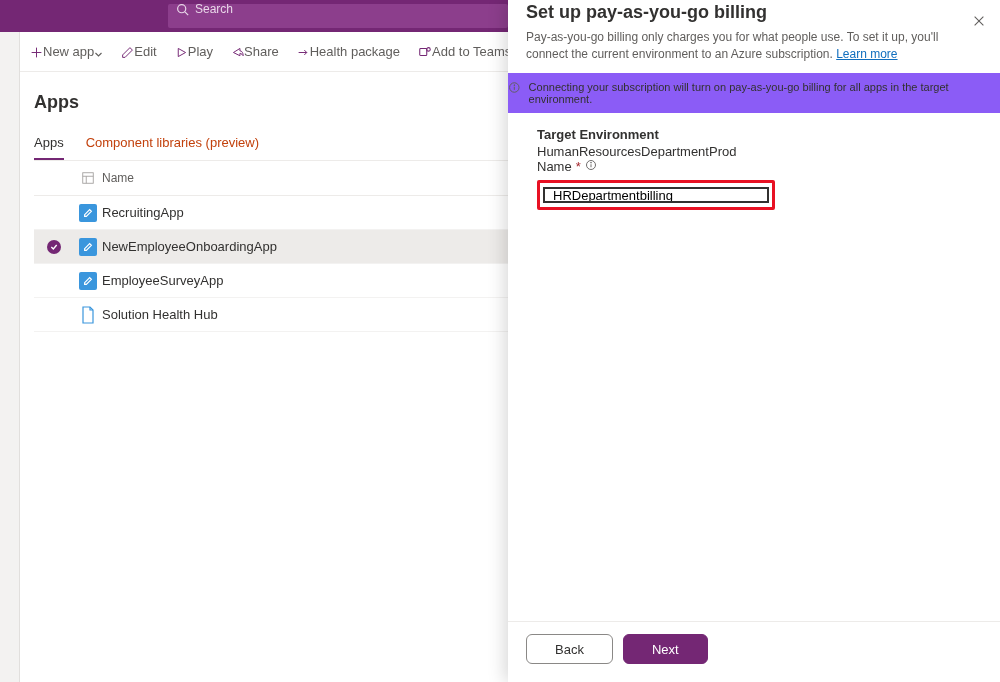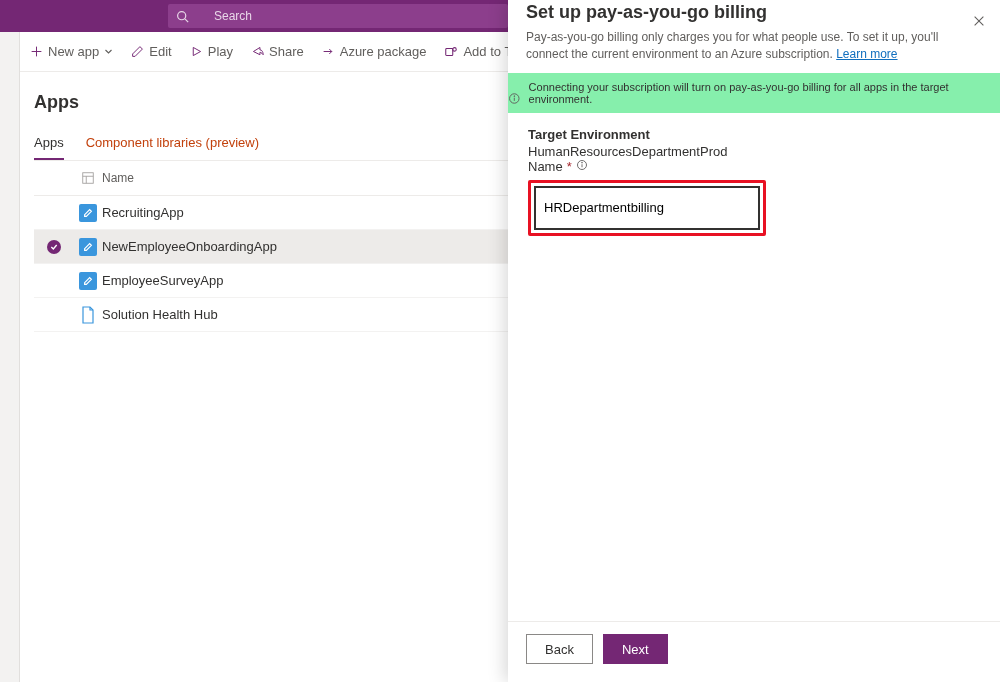--- a/index.html
+++ b/index.html
@@ -1,30 +1,30 @@
 <!DOCTYPE html>
 <html><head>
 <meta charset="utf-8">
 <style>
 * { box-sizing: border-box; margin: 0; padding: 0; font-family: "Segoe UI", Arial, sans-serif; }
 body { width: 1000px; height: 682px; overflow: hidden; background: #fff; position: relative; }
 
 
 .topbar { height: 32px; background: #742774; display: flex; align-items: center; padding: 0 8px; }
-.search-wrap { margin-left: 160px; width: 340px; height: 24px; background: #8c3e8c; border-radius: 2px; display: flex; align-items: center; padding: 12px 8px; color: #e8d6e8; font-size: 12px; gap: 19px; }
+.search-wrap { margin-left: 160px; width: 340px; height: 24px; background: #8c3e8c; border-radius: 2px; display: flex; align-items: flex-end; padding: 12px 8px; color: #e8d6e8; font-size: 12px; }
 .search-wrap svg { margin-right: 6px; flex-shrink: 0; }
 .search-wrap input { background: transparent; border: none; outline: none; color: #e8d6e8; font-size: 12px; width: 100%; }
 .search-wrap input::placeholder { color: #e8d6e8; }
 
 
 .leftrail { position: absolute; left: 0; top: 32px; width: 20px; height: 650px; background: #f3f2f1; border-right: 1px solid #e1dfdd; }
 
 
 .cmdbar { position: absolute; left: 20px; top: 32px; right: 0; height: 40px; background: #fff; border-bottom: 1px solid #edebe9; display: flex; align-items: center; padding: 0 10px; gap: 18px; font-size: 13px; color: #323130; }
-.cmdbar .cmd { display: flex; align-items: center; gap: 5px; cursor: pointer; color: #605e5c; }
+.cmdbar .cmd { display: flex; align-items: flex-end; cursor: pointer; color: #605e5c; }
 .cmdbar .cmd svg { flex-shrink: 0; }
 
 
 .main { position: absolute; left: 20px; top: 72px; right: 0; bottom: 0; padding: 20px 14px 0 14px; background: #fff; }
 .page-title { font-size: 18px; font-weight: 600; color: #323130; margin-bottom: 16px; }
 .tabs { display: flex; gap: 22px; border-bottom: 1px solid #edebe9; font-size: 13px; }
 .tab { padding: 6px 0 8px 0; color: #c2410c; cursor: pointer; }
 .tab.active { color: #323130; border-bottom: 2px solid #742774; font-weight: 400; }
 
 
@@ -43,31 +43,31 @@
 .check-circle { width: 14px; height: 14px; border-radius: 50%; background: #742774; display: flex; align-items: center; justify-content: center; }
 .check-circle svg { width: 8px; height: 8px; }
 
 
 .panel { position: absolute; right: 0; top: 0; width: 492px; height: 682px; background: #fff; box-shadow: -4px 0 16px rgba(0,0,0,0.15); display: flex; flex-direction: column; }
 .panel-head { padding: 2px 18px 10px 18px; position: relative; }
 .panel-title { font-size: 18px; font-weight: 600; color: #323130; margin-bottom: 6px; }
 .panel-desc { font-size: 12px; color: #605e5c; line-height: 1.4; }
 .panel-desc a { color: #106ebe; }
 .panel-close { position: absolute; right: 14px; top: 14px; cursor: pointer; color: #605e5c; }
-.info-banner { background: #86efac; padding: 8px 0; font-size: 11px; color: #323130; display: flex; align-items: flex-end; gap: 8px; }
-.panel-body { padding: 14px 20px; flex: 1; }
+.info-banner { background: #8b5cf6; padding: 8px 0; font-size: 11px; color: #323130; display: flex; align-items: flex-start; gap: 8px; }
+.panel-body { padding: 14px 29px; flex: 1; }
 .env-label { font-size: 13px; font-weight: 600; color: #323130; margin-bottom: 2px; }
 .env-val { font-size: 13px; color: #323130; }
 .field-label { font-size: 13px; color: #323130; display: flex; align-items: center; gap: 4px; margin-bottom: 6px; }
 .req { color: #a4262c; }
 .info-icn { color: #605e5c; }
 .field-wrap { border: 3px solid #e81123; padding: 3px; width: 238px; border-radius: 2px; }
-.name-input { width: 100%; height: 44px; border: 2px solid #323130; padding: 0 8px; font-size: 13px; outline: none; }
+.name-input { width: 100%; height: 16px; border: 2px solid #323130; padding: 0 8px; font-size: 13px; outline: none; }
 .panel-foot { padding: 12px 18px 18px 18px; display: flex; gap: 10px; border-top: 1px solid #edebe9; }
-.btn { height: 30px; padding: 0 18px; font-size: 13px; border-radius: 0; cursor: pointer; }
+.btn { height: 30px; padding: 0 28px; font-size: 13px; border-radius: 6px; cursor: pointer; }
 .btn-secondary { background: #fff; border: 1px solid #8a8886; color: #323130; }
 .btn-primary { background: #742774; border: 1px solid #742774; color: #fff; }
 </style>
 </head>
 <body>
 
 <div class="topbar">
   <div class="search-wrap">
     <svg width="13" height="13" viewBox="0 0 16 16" fill="none" stroke="#e8d6e8" stroke-width="1.5">
         <circle cx="7" cy="7" r="5"></circle>
@@ -106,21 +106,21 @@
     <svg width="13" height="13" viewBox="0 0 16 16" fill="none" stroke="#742774" stroke-width="1.2">
         <path d="M3 8l8-5v3c4 0 4 6 4 6-2-3-4-3-4-3v3L3 8z"></path>
       </svg>
     <span>Share</span>
   </div>
   <div class="cmd">
     <svg width="13" height="13" viewBox="0 0 16 16" fill="none" stroke="#742774" stroke-width="1.2">
         <line x1="2" y1="8" x2="12" y2="8"></line>
         <polyline points="9,5 12,8 9,11"></polyline>
       </svg>
-    <span>Azure package</span>
+    <span>Health package</span>
   </div>
   <div class="cmd">
     <svg width="14" height="14" viewBox="0 0 16 16" fill="none" stroke="#742774" stroke-width="1.2">
         <rect x="2" y="4" width="8" height="8" rx="1"></rect>
         <circle cx="12" cy="5" r="2"></circle>
       </svg>
     <span>Add to Teams</span>
   </div>
   <div class="cmd">
     <svg width="13" height="13" viewBox="0 0 16 16" fill="none" stroke="#742774" stroke-width="1.2">

